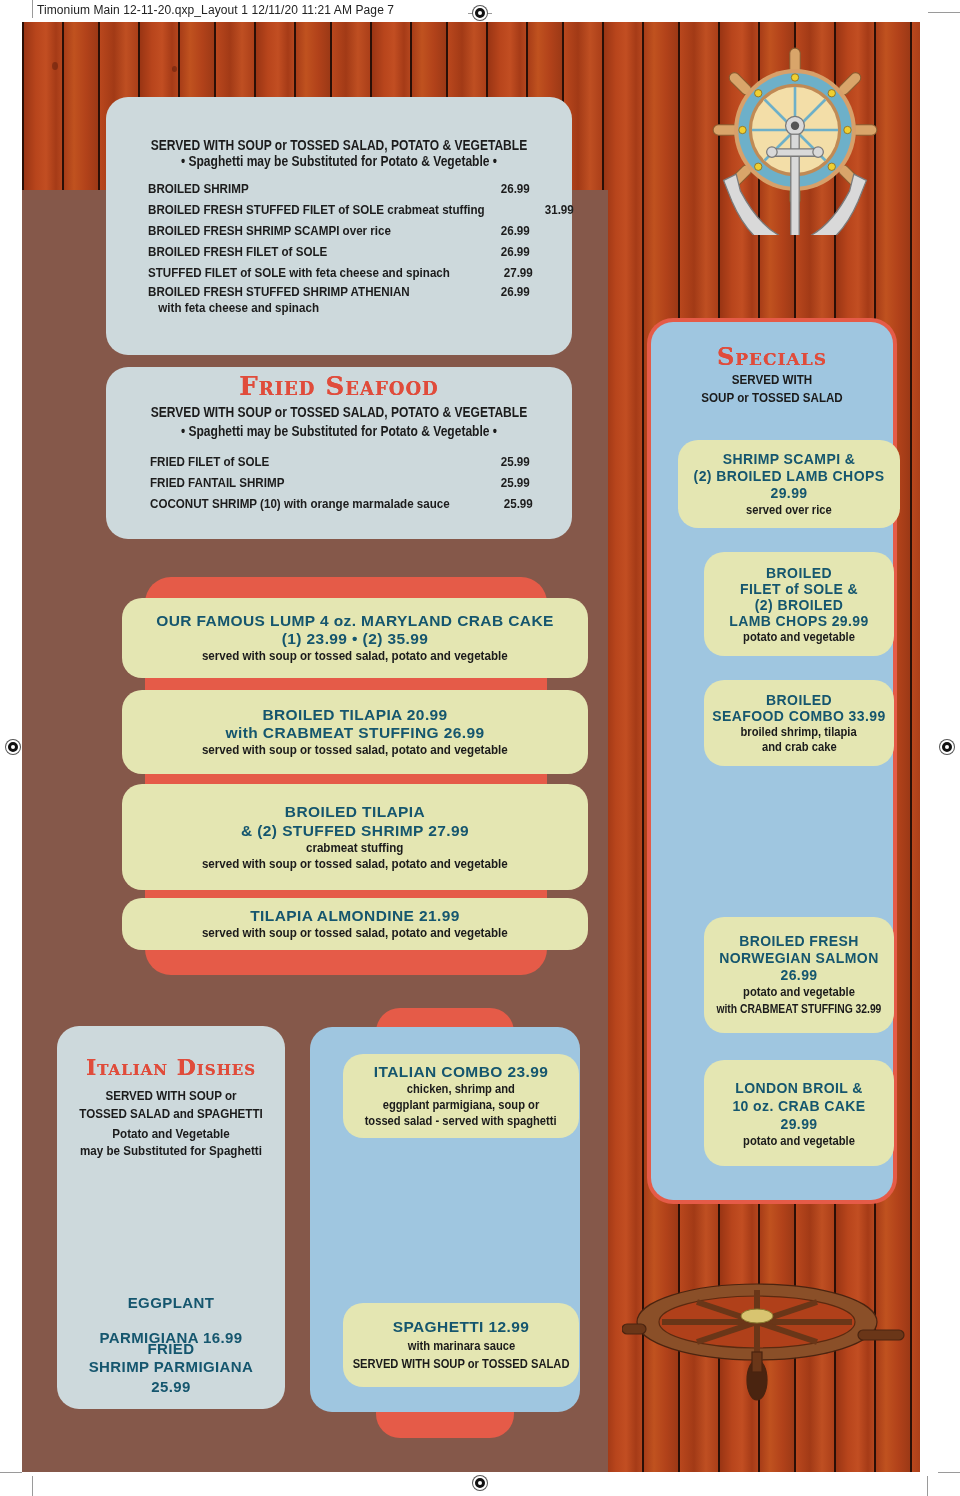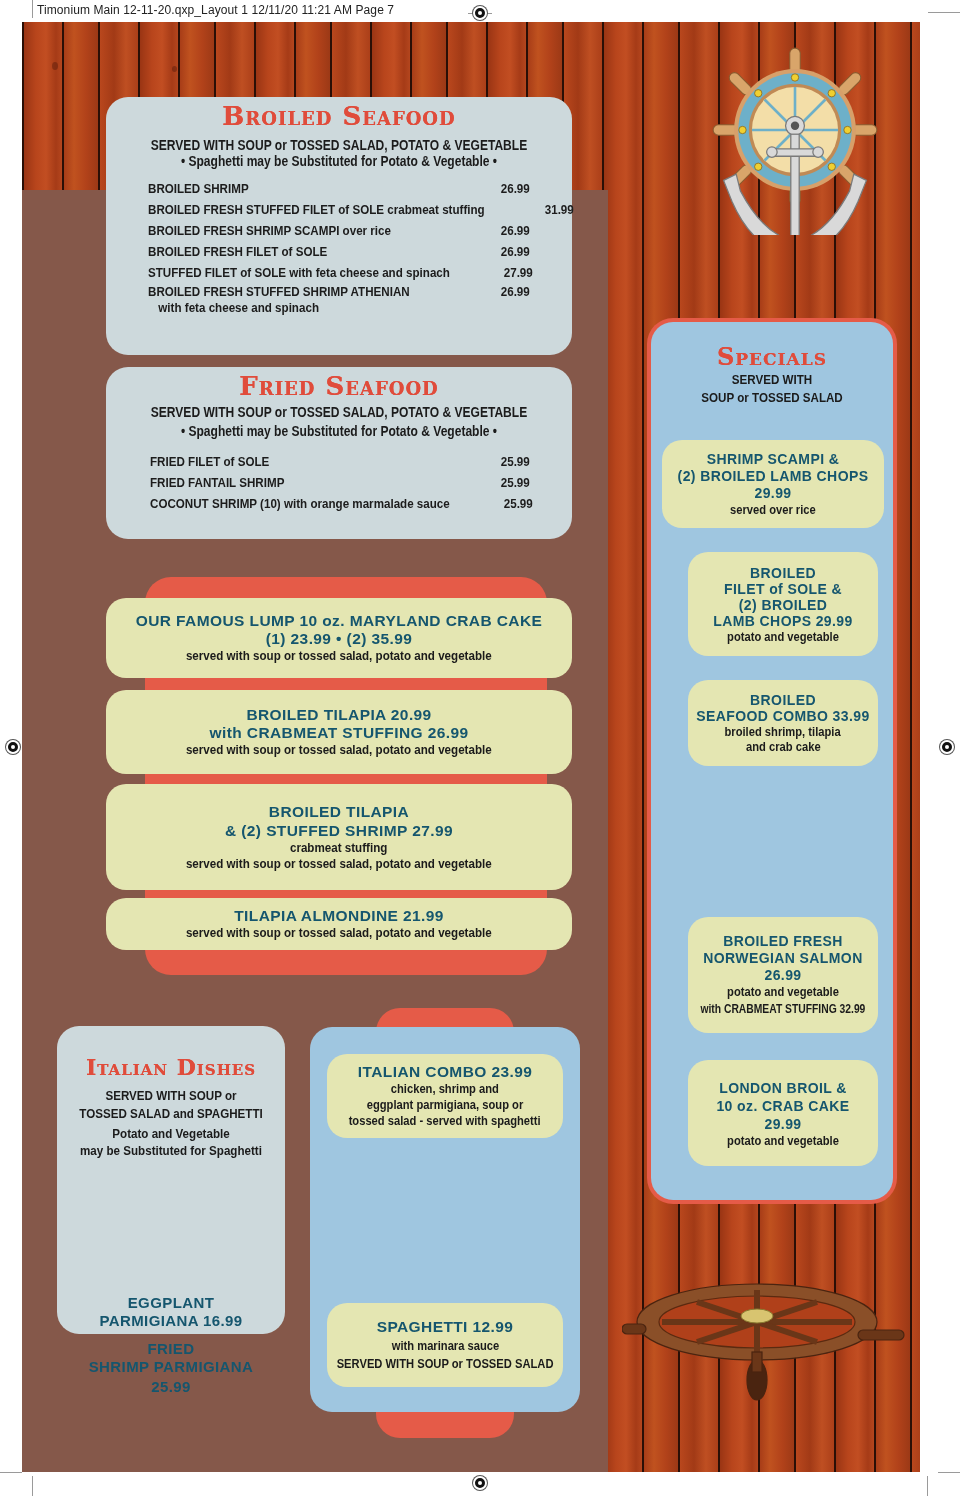--- a/index.html
+++ b/index.html
@@ -21,21 +21,21 @@
         #2a0f06 76px, #2a0f06 78px,
         #b9471d 78px, #a23a16 92px, #bf4f22 104px, #ab3f19 116px);
   }
   .wood-knot { position: absolute; border-radius: 50%; background: rgba(60,15,5,0.35); }
 
   .brown-panel { position: absolute; left: 0; top: 168px; width: 586px; height: 1282px; background: #85584a; }
 
   .card { position: absolute; border-radius: 22px; }
   .grey-card { background: #cdd9dc; }
   .blue-card { background: #9fc6e0; }
-  .cream-card { background: #e4e6b2; border-radius: 20px; }
+  .cream-card { background: #e4e6b2; border-radius: 20px; margin-left: 16px; }
   .red-card { background: #e55b48; }
 
   .section-title { font-family: "DejaVu Serif", "Liberation Serif", serif; color: #e04c3b; font-weight: bold; text-align: center; letter-spacing: 1px; font-variant: small-caps; text-shadow: 0 0 0 #e04c3b; }
   .served-line { font-family: "Liberation Sans", sans-serif; font-weight: bold; text-align: center; color: #1b1b1b; transform: scaleX(0.86); transform-origin: center; white-space: nowrap; }
 
   .menu-list { position: absolute; left: 44px; right: 44px; }
   .menu-row { display: flex; justify-content: space-between; font-weight: bold; font-size: 13.5px; color: #1c1c1c; height: 21px; line-height: 21px; }
   .menu-row .name { transform: scaleX(0.86); transform-origin: left center; white-space: nowrap; }
   .menu-row .price { transform: scaleX(0.86); transform-origin: right center; white-space: nowrap; }
   .menu-sub { font-weight: bold; font-size: 13.5px; color: #1c1c1c; padding-left: 12px; transform: scaleX(0.86); transform-origin: left center; white-space: nowrap; line-height: 16px; }
@@ -67,21 +67,20 @@
 <div class="page">
   <div class="wood-knot" style="left:30px; top:40px; width:6px; height:8px;"></div>
   <div class="wood-knot" style="left:150px; top:44px; width:5px; height:6px;"></div>
   <div class="wood-knot" style="left:840px; top:300px; width:6px; height:10px;"></div>
   <div class="wood-knot" style="left:860px; top:700px; width:5px; height:7px;"></div>
   <div class="wood-knot" style="left:800px; top:1320px; width:8px; height:12px;"></div>
 
   <div class="brown-panel"></div>
 
   <div class="card grey-card" style="left:84px; top:75px; width:466px; height:258px;">
-    <div class="section-title" style="position:absolute; left:0; right:0; top:4px; font-size:26px;">Broiled Seafood</div>
     <div class="served-line" style="position:absolute; left:0; right:0; top:40px; font-size:14px;">SERVED WITH SOUP or TOSSED SALAD, POTATO &amp; VEGETABLE</div>
     <div class="served-line" style="position:absolute; left:0; right:0; top:56px; font-size:14px;">• Spaghetti may be Substituted for Potato &amp; Vegetable •</div>
     <div class="menu-list" style="top:81px; left:42px; right:42px;">
       <div class="menu-row">
           <span class="name">BROILED SHRIMP</span>
           <span class="price">26.99</span>
         </div>
       <div class="menu-row">
           <span class="name">BROILED FRESH STUFFED FILET of SOLE crabmeat stuffing</span>
           <span class="price">31.99</span>
@@ -122,21 +121,21 @@
       <div class="menu-row">
           <span class="name">COCONUT SHRIMP (10) with orange marmalade sauce</span>
           <span class="price">25.99</span>
         </div>
     </div>
   </div>
 
   <div class="card red-card" style="left:123px; top:555px; width:402px; height:398px; border-radius:26px;"></div>
 
   <div class="card cream-card cc" style="left:84px; top:576px; width:466px; height:80px;">
-    <div class="teal" style="font-size:15.5px; line-height:18px;">OUR FAMOUS LUMP 10 oz. MARYLAND CRAB CAKE</div>
+    <div class="teal" style="font-size:15.5px; line-height:18px;">OUR FAMOUS LUMP 4 oz. MARYLAND CRAB CAKE</div>
     <div class="teal" style="font-size:15.5px; line-height:18px;">(1) 23.99 • (2) 35.99</div>
     <div class="dark-desc" style="font-size:13.5px; line-height:16px;">served with soup or tossed salad, potato and vegetable</div>
   </div>
 
   <div class="card cream-card cc" style="left:84px; top:668px; width:466px; height:84px;">
     <div class="teal" style="font-size:15.5px; line-height:18px;">BROILED TILAPIA 20.99</div>
     <div class="teal" style="font-size:15.5px; line-height:18px;">with CRABMEAT STUFFING 26.99</div>
     <div class="dark-desc" style="font-size:13.5px; line-height:16px;">served with soup or tossed salad, potato and vegetable</div>
   </div>
 
@@ -190,29 +189,29 @@
     <div class="dark-desc" style="font-size:12px; line-height:18px;">with CRABMEAT STUFFING 32.99</div>
   </div>
 
   <div class="card cream-card cc" style="left:666px; top:1038px; width:190px; height:106px;">
     <div class="teal" style="font-size:14px; line-height:18px;">LONDON BROIL &amp;</div>
     <div class="teal" style="font-size:14px; line-height:18px;">10 oz. CRAB CAKE</div>
     <div class="teal" style="font-size:14px; line-height:18px;">29.99</div>
     <div class="dark-desc" style="font-size:13px; line-height:15px;">potato and vegetable</div>
   </div>
 
-  <div class="card grey-card" style="left:35px; top:1004px; width:228px; height:308px;">
+  <div class="card grey-card" style="left:35px; top:1004px; width:228px; height:383px;">
     <div class="section-title" style="position:absolute; left:0; right:0; top:28px; font-size:22px;">Italian Dishes</div>
     <div class="served-line" style="position:absolute; left:0; right:0; top:62px; font-size:13.5px;">SERVED WITH SOUP or</div>
     <div class="served-line" style="position:absolute; left:0; right:0; top:80px; font-size:13.5px;">TOSSED SALAD and SPAGHETTI</div>
     <div class="served-line" style="position:absolute; left:0; right:0; top:100px; font-size:13.5px;">Potato and Vegetable</div>
     <div class="served-line" style="position:absolute; left:0; right:0; top:117px; font-size:13.5px;">may be Substituted for Spaghetti</div>
 
 
-    <div style="position:absolute; left:0; right:0; top:268px; display:flex; flex-direction:column; align-items:center;">
+    <div style="position:absolute; left:0; right:0; top:268px; display:flex; flex-direction:column; align-items:center;gap:17px;">
       <div class="teal" style="font-size:15px; line-height:18px;">EGGPLANT</div>
       <div class="teal" style="font-size:15px; line-height:18px;">PARMIGIANA 16.99</div>
     </div>
 
     <div style="position:absolute; left:0; right:0; top:314px; display:flex; flex-direction:column; align-items:center;">
       <div class="teal" style="font-size:15px; line-height:18px;">FRIED</div>
       <div class="teal" style="font-size:15px; line-height:18px;">SHRIMP PARMIGIANA</div>
       <div class="teal" style="font-size:15px; line-height:22px;">25.99</div>
     </div>
   </div>

